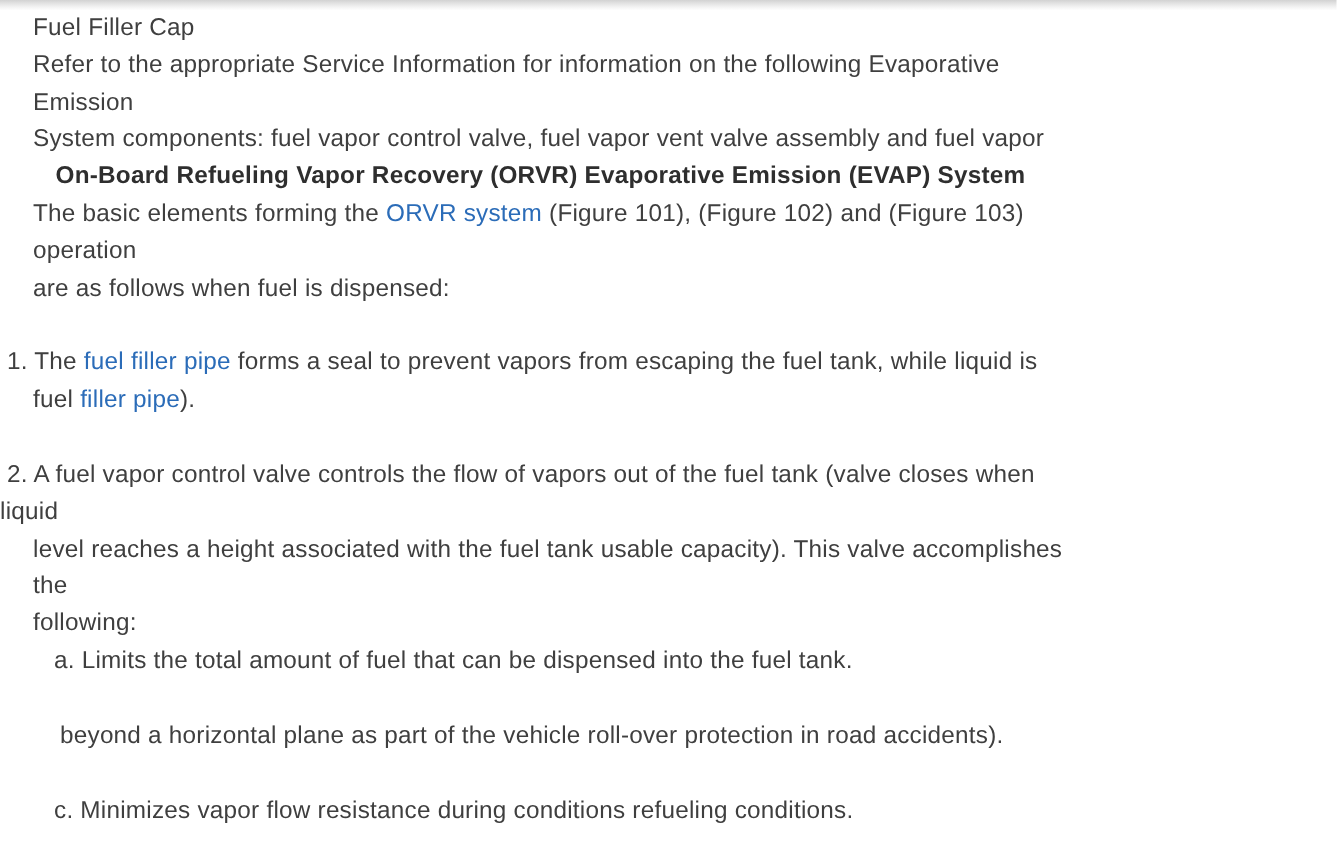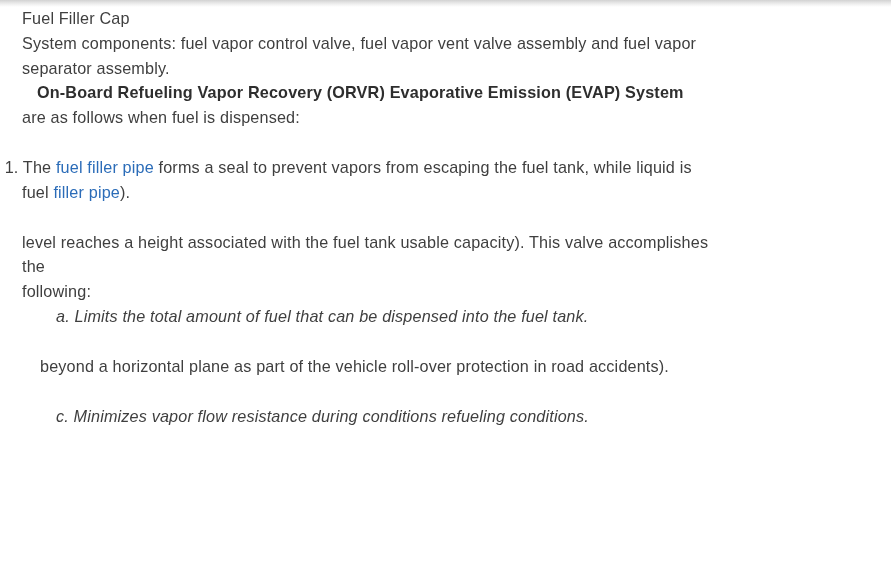--- a/index.html
+++ b/index.html
@@ -36,21 +36,21 @@
   .line {
     font-size: 16.2px;
     line-height: 24.8px;
     color: #3f3f3f;
     white-space: pre-wrap;
     letter-spacing: 0.01em;
   }
 
   .indent-body   { padding-left: 22px; }
   .indent-num    { }
-  .indent-sub    { padding-left: 56px; font-style: italic; }
+  .indent-sub    { padding-left: 36px; }
   .indent-subwrap{ padding-left: 40px; }
 
   .bold { font-weight: bold; color: #2e2e2e; padding-left: 37px; }
 
   a.link, .link {
     color: #2b6cb8;
     text-decoration: none;
     cursor: pointer;
   }
 
@@ -58,34 +58,36 @@
 </style>
 </head>
 <body>
 
 <div id="top-shadow"></div>
 
 <div id="doc">
 
   <div class="line indent-body">Fuel Filler Cap</div>
 
+  <div class="line indent-body">Refer to the appropriate Service Information for information on the following Evaporative Emission</div>
   <div class="line indent-body">System components: fuel vapor control valve, fuel vapor vent valve assembly and fuel vapor</div>
-  <div class="line indent-body">separator assembly.</div>
 
   <div class="line indent-body bold">On-Board Refueling Vapor Recovery (ORVR) Evaporative Emission (EVAP) System</div>
 
+  <div class="line indent-body"><span>The basic elements forming the </span><a class="link">ORVR system</a><span> (Figure 101), (Figure 102) and (Figure 103) operation</span></div>
   <div class="line indent-body">are as follows when fuel is dispensed:</div>
 
   <div class="gap-para"></div>
 
   <div class="line indent-num"><span> 1. The </span><a class="link">fuel filler pipe</a><span> forms a seal to prevent vapors from escaping the fuel tank, while liquid is</span></div>
   <div class="line indent-body"><span>fuel </span><a class="link">filler pipe</a><span>).</span></div>
 
   <div class="gap-para"></div>
 
+  <div class="line indent-num"> 2. A fuel vapor control valve controls the flow of vapors out of the fuel tank (valve closes when liquid</div>
   <div class="line indent-body">level reaches a height associated with the fuel tank usable capacity). This valve accomplishes the</div>
   <div class="line indent-body">following:</div>
 
   <div class="line indent-sub">a. Limits the total amount of fuel that can be dispensed into the fuel tank.</div>
 
   <div class="gap-para"></div>
 
   <div class="line indent-subwrap">beyond a horizontal plane as part of the vehicle roll-over protection in road accidents).</div>
 
   <div class="gap-para"></div>

